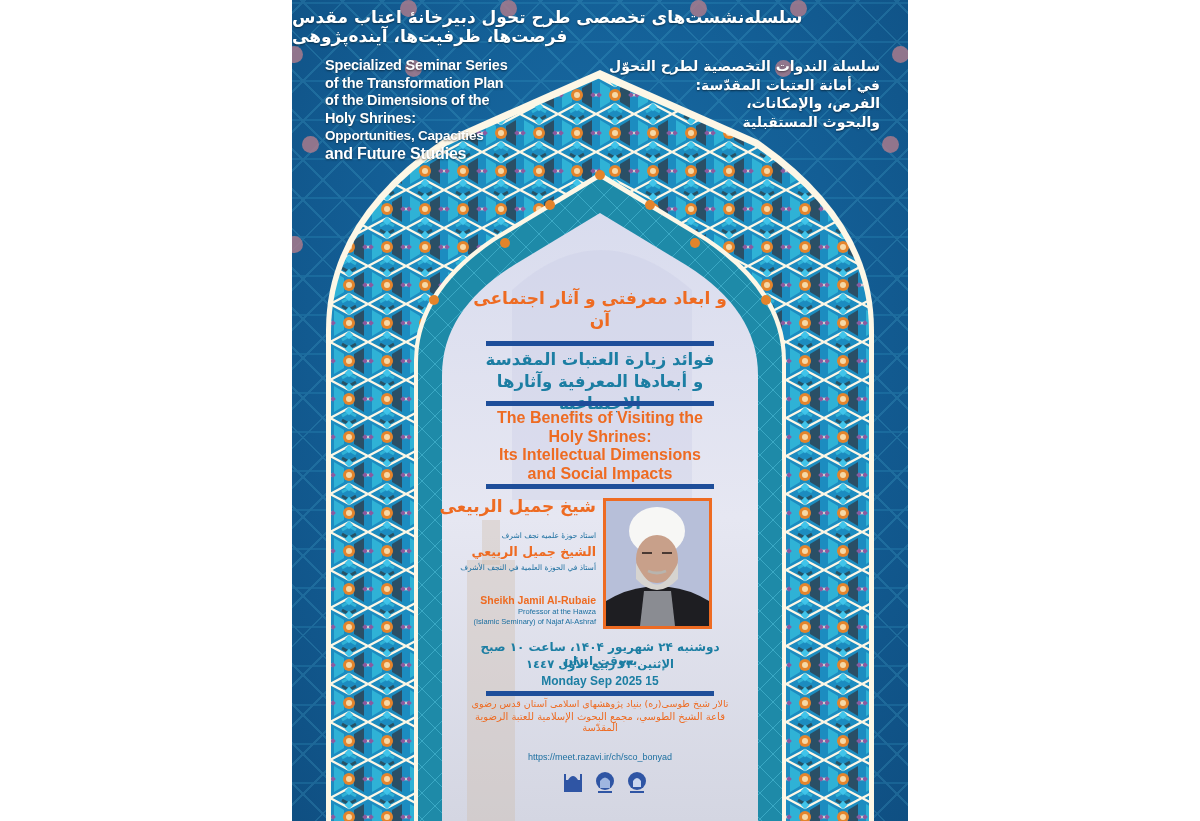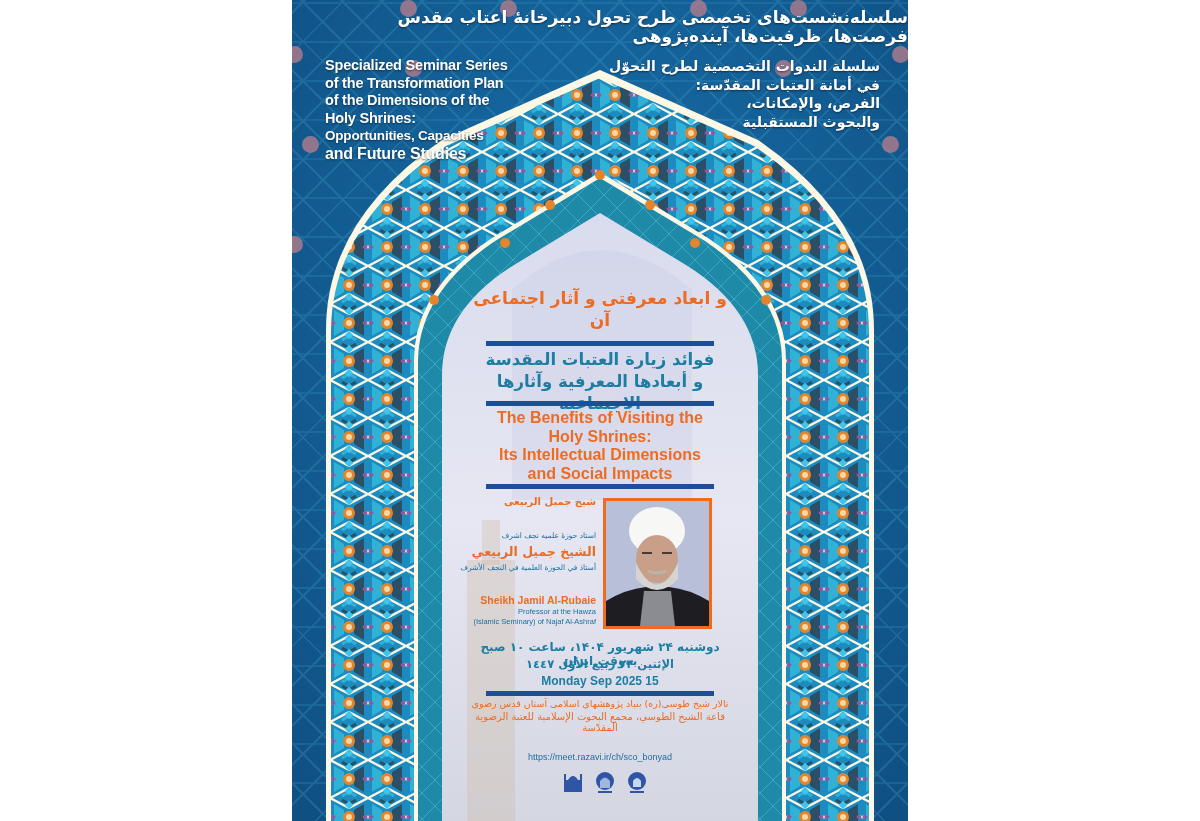--- a/index.html
+++ b/index.html
@@ -7,31 +7,31 @@
   #poster { position:absolute; left:292px; top:0; width:616px; height:821px; overflow:hidden;
     background: radial-gradient(ellipse at 50% 40%, #1a6fa8 0%, #135e95 55%, #0f4f82 100%); }
   .pattern-bg { position:absolute; inset:0; opacity:0.22;
     background-image:
       repeating-linear-gradient(45deg, transparent 0 26px, #4fb3d6 26px 28px),
       repeating-linear-gradient(-45deg, transparent 0 26px, #4fb3d6 26px 28px),
       repeating-linear-gradient(0deg, transparent 0 37px, #3aa3cc 37px 39px); }
   .dot { position:absolute; width:17px; height:17px; border-radius:50%; background:#a87a8c; opacity:0.85; }
   svg.arch { position:absolute; left:0; top:0; }
   .txt { position:absolute; color:#fff; font-weight:bold; }
-  .fa-title { left:0; right:0; top:8px; text-align:right; font-size:17px; line-height:19px; direction:rtl;
+  .fa-title { left:0; right:0; top:8px; text-align:left; font-size:17px; line-height:19px; direction:rtl;
     text-shadow:0 1px 2px rgba(0,0,0,0.5); }
   .en-series { left:33px; top:57px; font-family:"Liberation Sans", sans-serif; font-size:14.5px; line-height:17.5px; text-shadow:0 1px 2px rgba(0,0,0,0.5); letter-spacing:-0.2px;}
   .ar-series { right:28px; top:57px; text-align:right; direction:rtl; font-size:14px; line-height:18.5px; text-shadow:0 1px 2px rgba(0,0,0,0.5); }
   .center { position:absolute; left:178px; width:260px; text-align:center; }
   .fa-topic { top:287px; color:#ee6b22; font-weight:bold; font-size:17px; line-height:22px; direction:rtl; }
   .bar { position:absolute; left:194px; width:228px; height:5px; background:#1e4e9a; }
   .ar-topic { top:349px; color:#1c7ea3; font-weight:bold; font-size:16.5px; line-height:22px; direction:rtl; }
   .en-topic { top:409px; color:#ee6b22; font-family:"Liberation Sans", sans-serif; font-weight:bold; font-size:16px; line-height:18.5px; }
   .speaker { position:absolute; right:312px; text-align:right; }
-  .sp-name-fa { top:496px; color:#ee6b22; font-weight:bold; font-size:10px; direction:rtl; }
+  .sp-name-fa { top:496px; color:#ee6b22; font-weight:bold; font-size:17px; direction:rtl; }
   .sp-role-fa { top:515px; color:#1c6fa0; font-size:7.5px; direction:rtl;margin-top:16px; }
   .sp-name-ar { top:544px; color:#ee6b22; font-weight:bold; font-size:12.5px; direction:rtl; }
   .sp-role-ar { top:563px; color:#1c6fa0; font-size:7.5px; direction:rtl; }
   .sp-name-en { top:594px; color:#ee6b22; font-family:"Liberation Sans", sans-serif; font-weight:bold; font-size:10.5px; }
   .sp-role-en { top:607px; color:#1c6fa0; font-family:"Liberation Sans", sans-serif; font-size:7.5px; line-height:10px; }
   .photo { position:absolute; left:311px; top:498px; width:109px; height:131px; border:3px solid #ee6b22; background:#b9c0d8; overflow:hidden; box-sizing:border-box; }
   .date-fa { top:640px; color:#1c7ea3; font-weight:bold; font-size:12px; direction:rtl; }
   .date-ar { top:657px; color:#1c7ea3; font-weight:bold; font-size:11.5px; direction:rtl; }
   .date-en { top:674px; color:#1c7ea3; font-family:"Liberation Sans", sans-serif; font-weight:bold; font-size:12px; }
   .venue-fa { top:698px; color:#ee6b22; font-size:9.5px; direction:rtl; }

